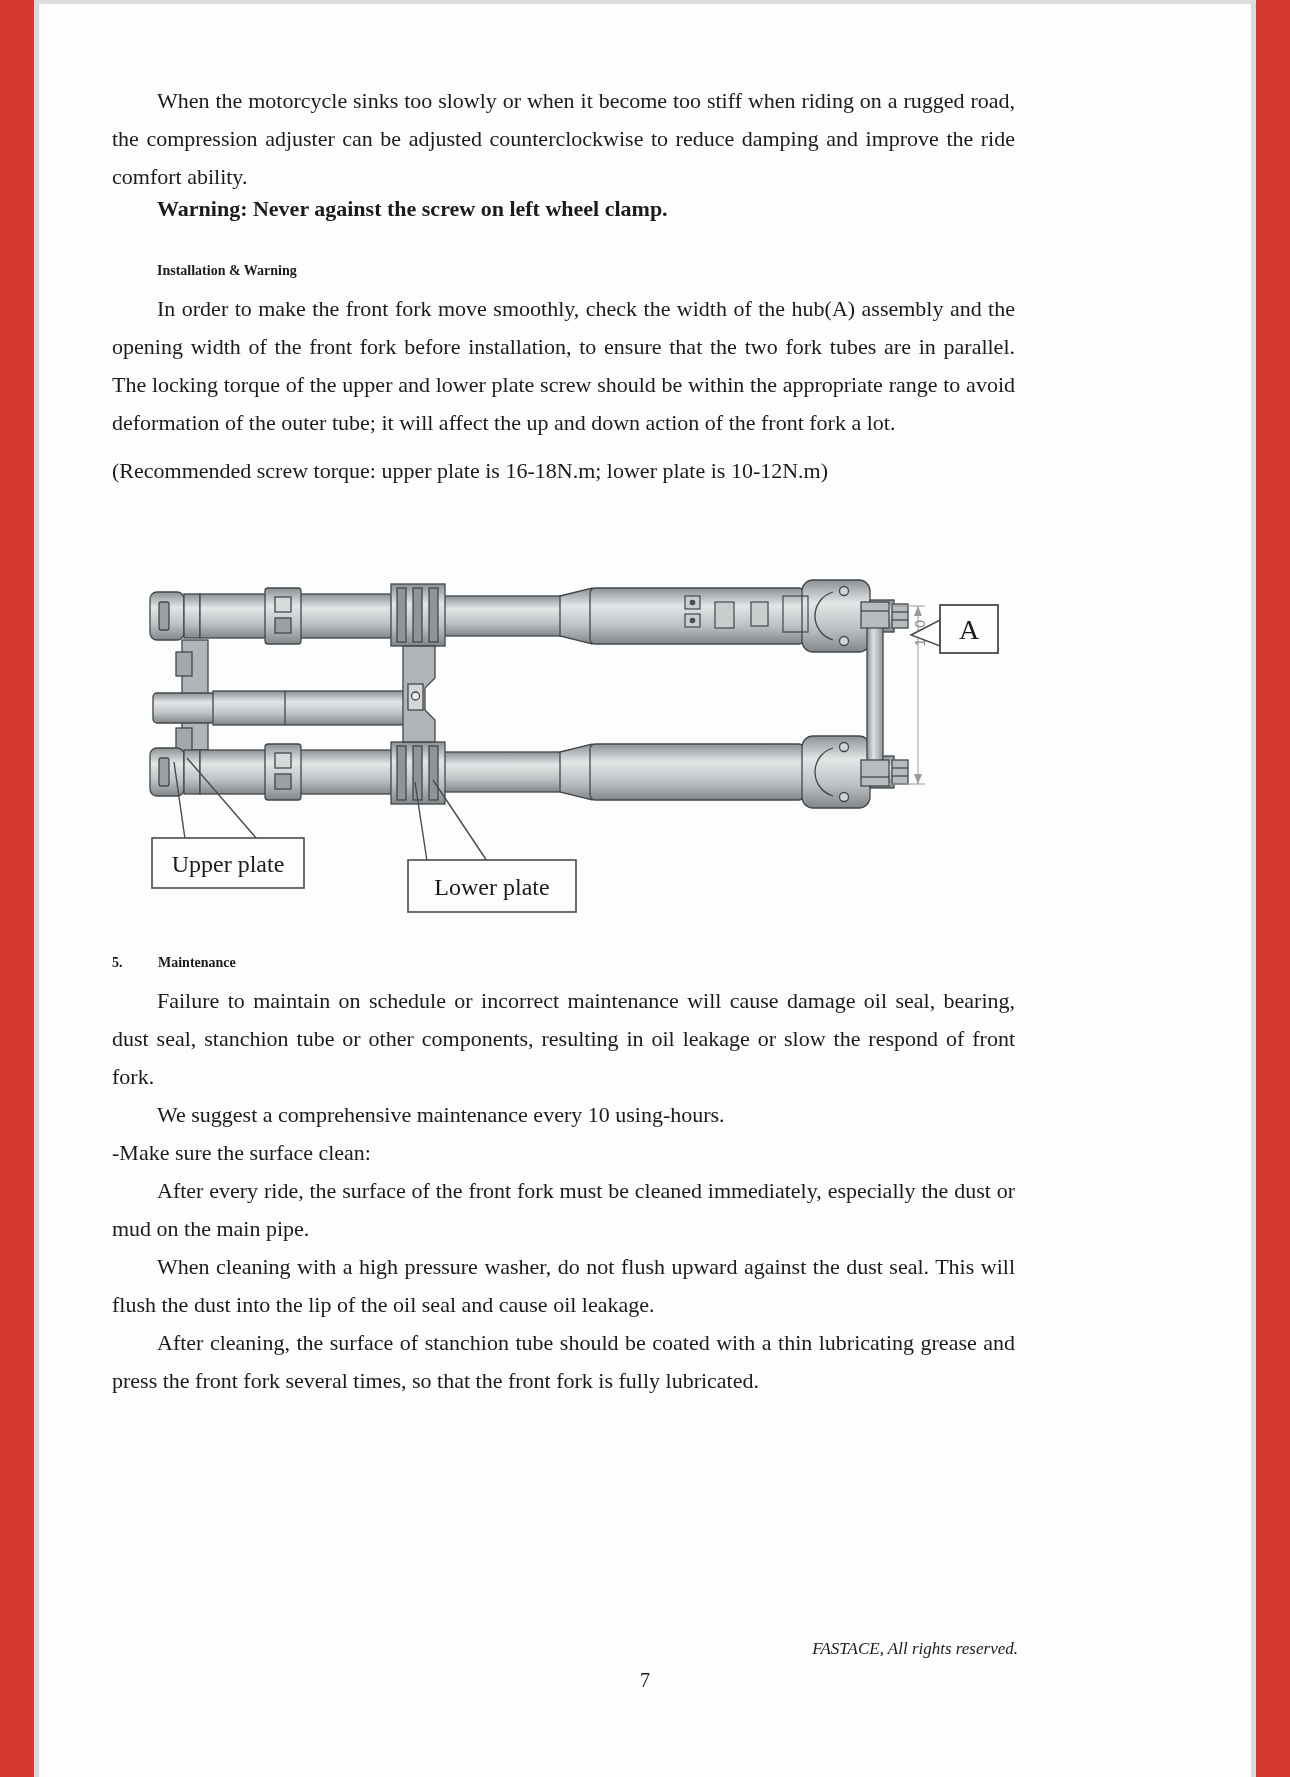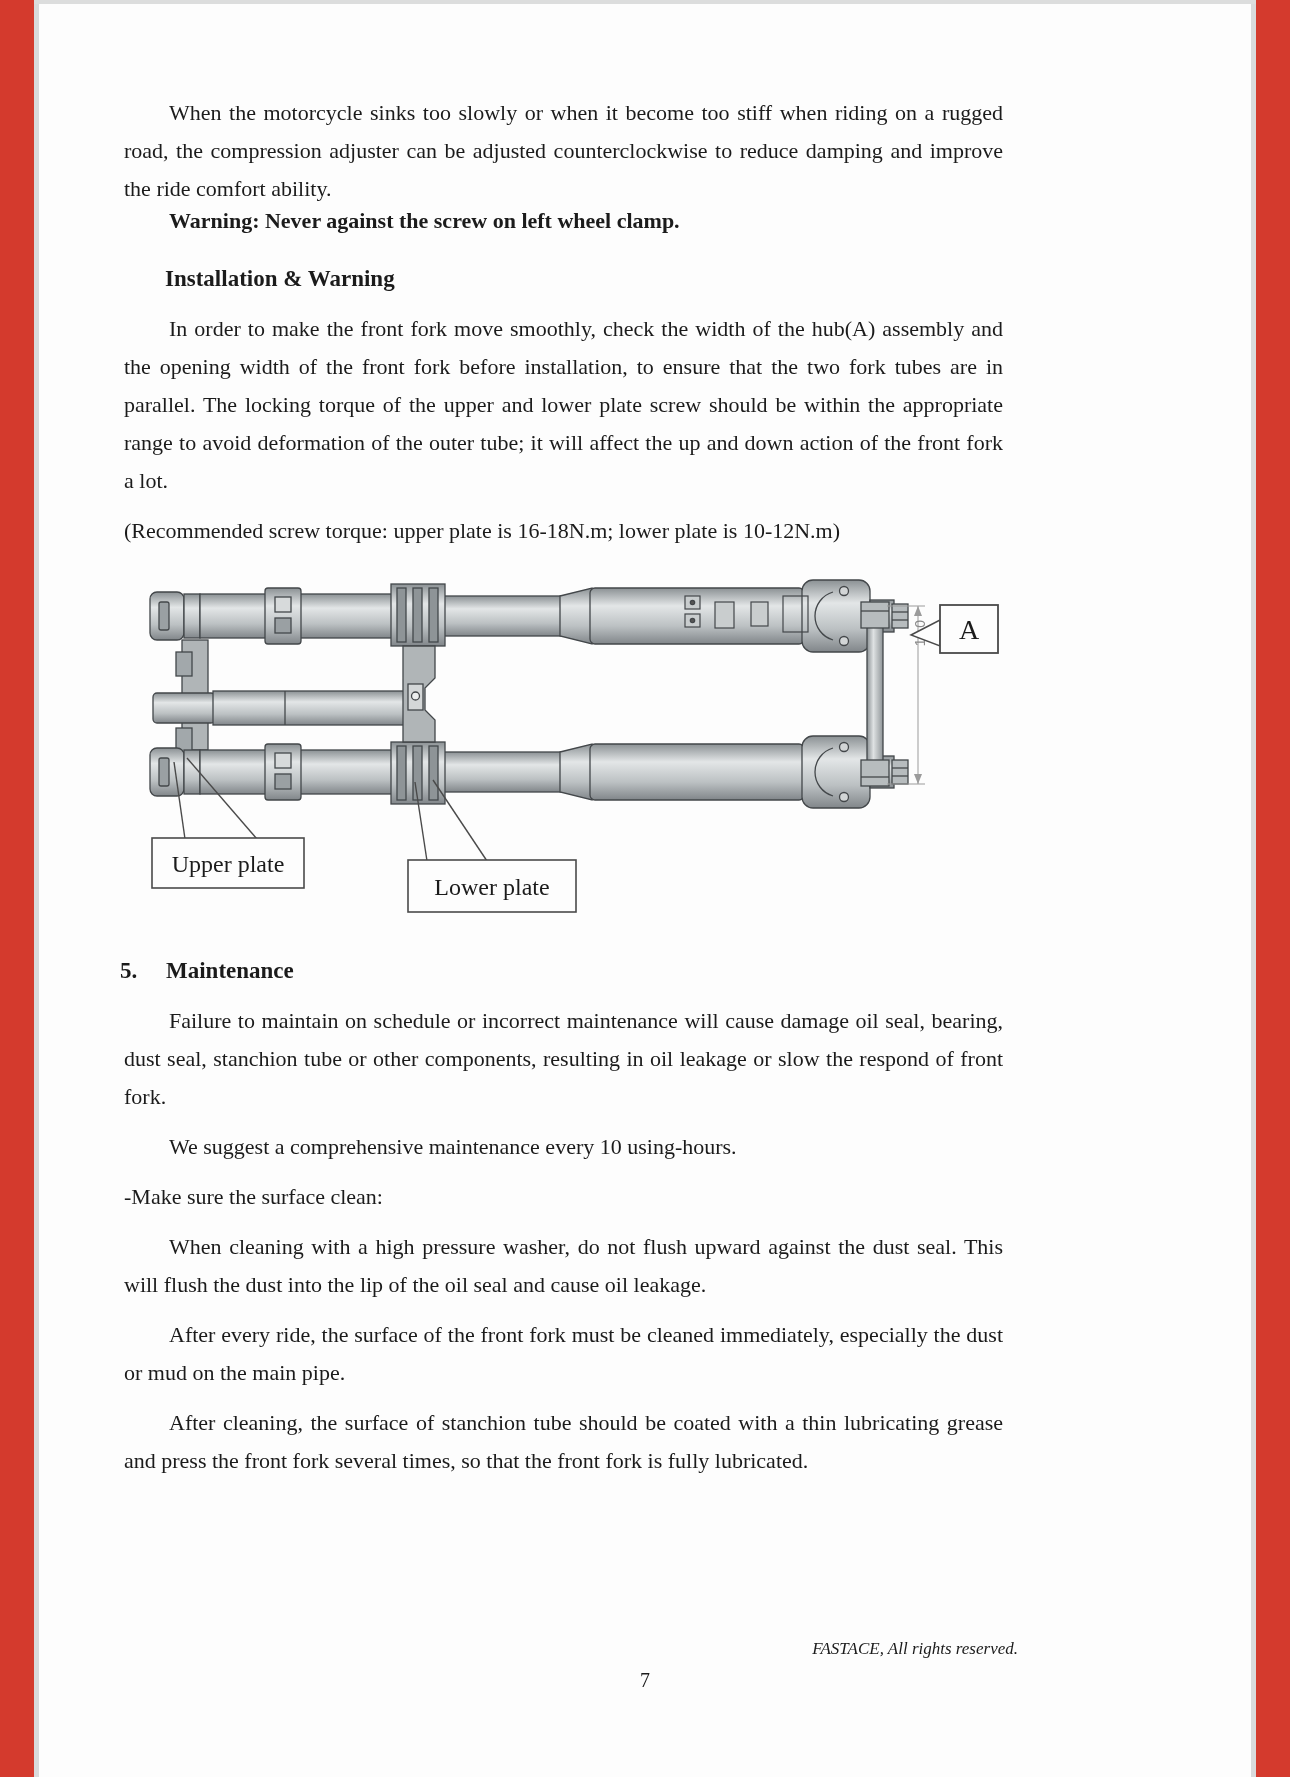--- a/index.html
+++ b/index.html
@@ -15,27 +15,27 @@
   .edge-bar{position:absolute;top:0;bottom:0;width:34px;background:#d43a2d;}
   .edge-bar.left{left:0;}
   .edge-bar.right{right:0;}
   .edge-shadow{position:absolute;top:0;bottom:0;width:5px;background:#d9dadb;}
   .edge-shadow.left{left:34px;}
   .edge-shadow.right{right:34px;}
   .edge-top{position:absolute;left:34px;right:34px;top:0;height:4px;background:#dcdddd;}
 
   .content-block{position:absolute;left:112px;width:903px;}
   p.body-para{
-    margin:12px;font-size:22px;line-height:38px;text-align:justify;
+    margin:0;font-size:22px;line-height:38px;text-align:justify;
     text-justify:inter-word;
   }
   p.indent{text-indent:45px;}
   .bold{font-weight:bold;}
 
-  .sec-heading{font-size:23px;line-height:38px;font-weight:bold;margin:8px;}
+  .sec-heading{font-size:14px;line-height:38px;font-weight:bold;margin:0;}
   .num-heading .sec-num{display:inline-block;width:46px;}
 
   .diagram{position:absolute;left:125px;top:560px;width:880px;height:372px;}
   .diagram svg{display:block;}
 
   .footer-rights{
     position:absolute;right:272px;top:1636px;
     font-size:17px;font-style:italic;line-height:26px;
   }
   .footer-page{
@@ -184,21 +184,21 @@
     </svg>
   </div>
 
   <div class="content-block" style="top:944px;">
     <p class="sec-heading num-heading">
       <span class="sec-num">5.</span><span>Maintenance</span>
     </p>
     <p class="body-para indent">Failure to maintain on schedule or incorrect maintenance will cause damage oil seal, bearing, dust seal, stanchion tube or other components, resulting in oil leakage or slow the respond of front fork.</p>
     <p class="body-para indent">We suggest a comprehensive maintenance every 10 using-hours.</p>
     <p class="body-para">-Make sure the surface clean:</p>
+    <p class="body-para indent">After every ride, the surface of the front fork must be cleaned immediately, especially the dust or mud on the main pipe.</p>
     <p class="body-para indent">When cleaning with a high pressure washer, do not flush upward against the dust seal. This will flush the dust into the lip of the oil seal and cause oil leakage.</p>
-    <p class="body-para indent">After every ride, the surface of the front fork must be cleaned immediately, especially the dust or mud on the main pipe.</p>
     <p class="body-para indent">After cleaning, the surface of stanchion tube should be coated with a thin lubricating grease and press the front fork several times, so that the front fork is fully lubricated.</p>
   </div>
 
   <div class="footer-rights">FASTACE, All rights reserved.</div>
   <div class="footer-page">7</div>
 
 </div>
 
 </body></html>

